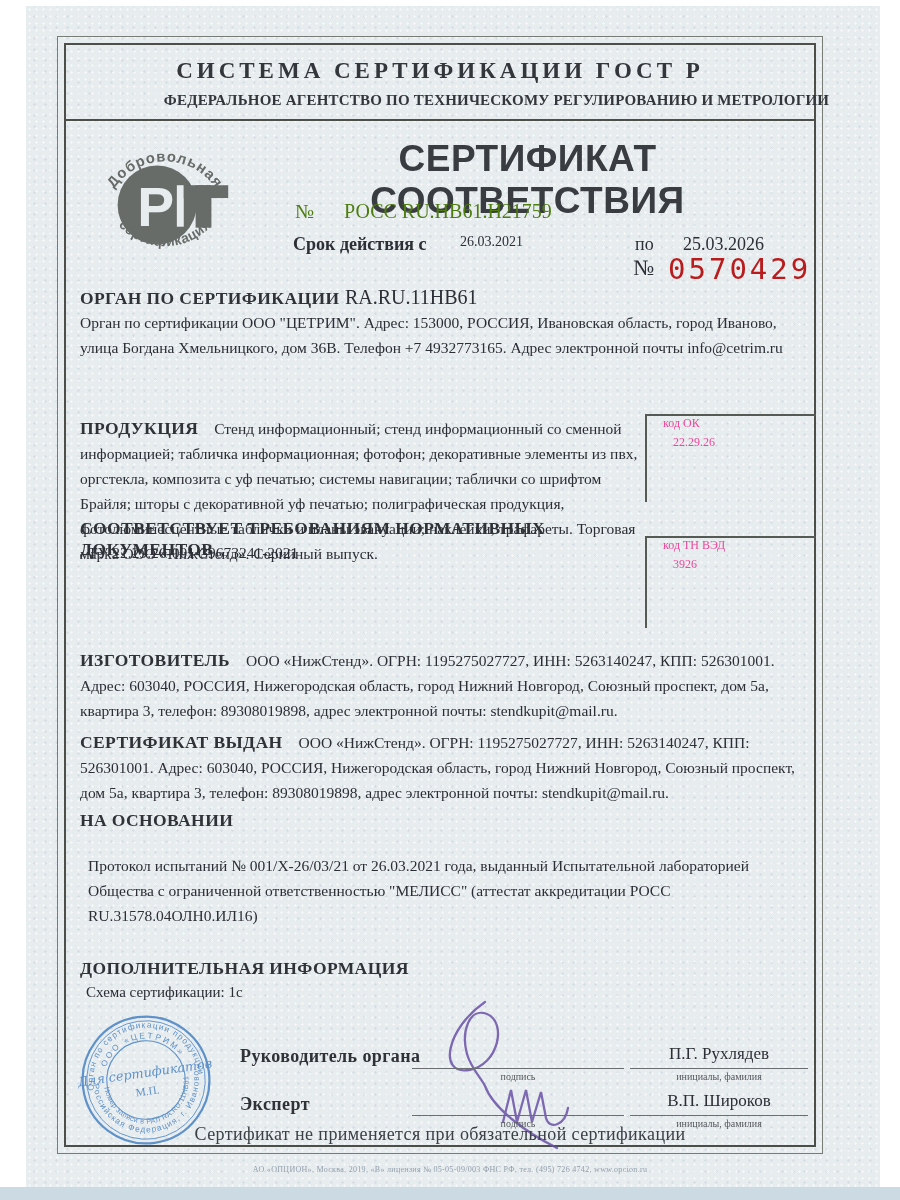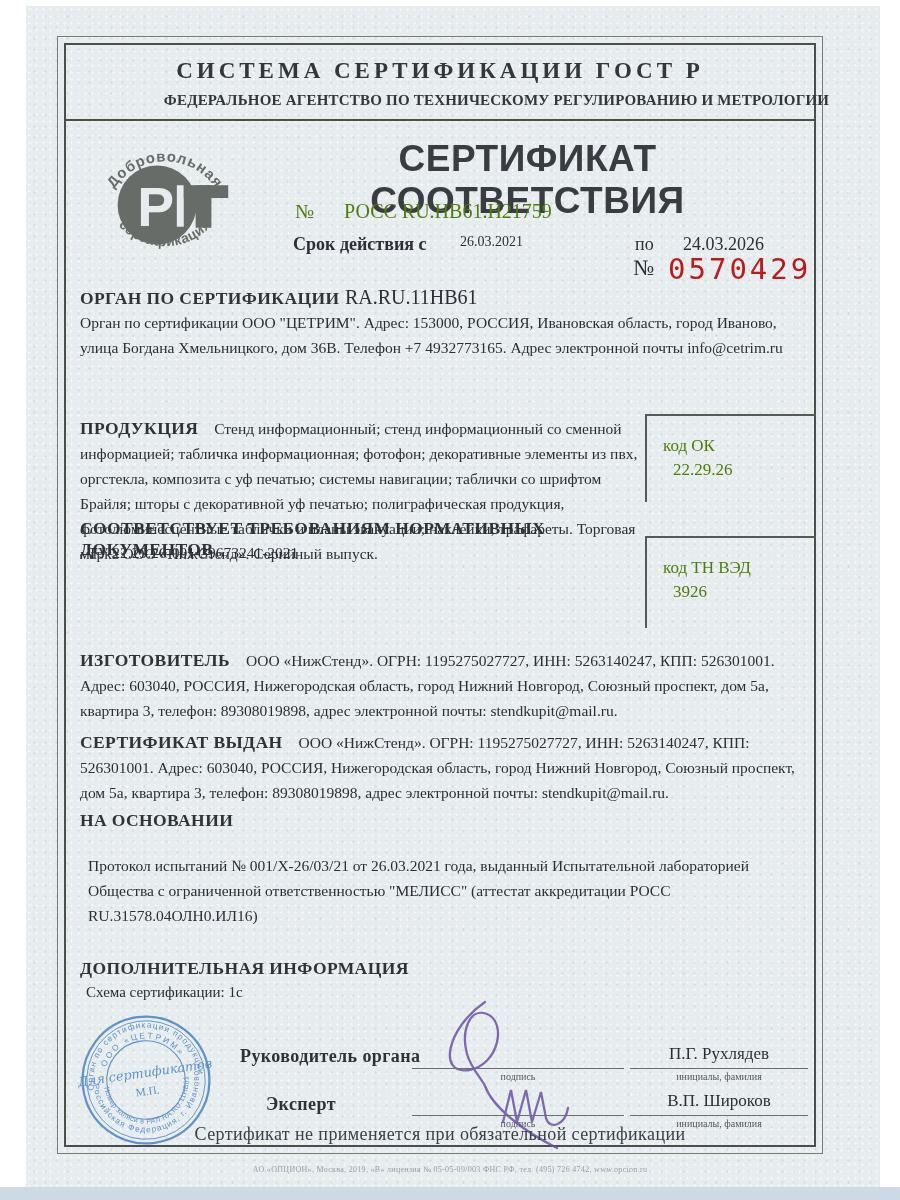--- a/index.html
+++ b/index.html
@@ -47,42 +47,42 @@
   .sec-label { font-weight:bold; font-size:17.5px; color:#2f3237; letter-spacing:0.4px; }
   .body-text { font-size:15.5px; color:#2b2e34; line-height:25px; }
   .inline-label { margin-right:16px; }
 
   .organ-head { left:80px; top:288px; }
   .organ-code { left:345px; top:286px; font-size:20px; color:#2c2f35; }
   .organ-text { left:80px; top:310px; width:722px; }
 
   .product-block { left:80px; top:416px; width:565px; }
   .code-box { border-top:2px solid #565a54; border-left:2px solid #565a54;
-              padding:20px 0 0 16px; font-size:17px; color:#4d7c0f; }
+              padding:0 0 0 16px; font-size:12px; color:#ec4899; }
   .code-box .code-value { padding-left:10px; padding-top:4px; }
   .code-box-ok  { left:645px; top:414px; width:171px; height:88px; }
   .code-box-tn  { left:645px; top:536px; width:171px; height:92px; }
 
   .compliance-head { left:80px; top:518px; width:600px; }
   .compliance-text { left:88px; top:540px; width:560px; }
 
   .manufacturer-block { left:80px; top:648px; width:742px; }
   .issued-block { left:80px; top:730px; width:742px; }
 
   .basis-head { left:80px; top:810px; }
   .basis-text { left:88px; top:833px; width:722px;margin-top:20px; }
 
   .addinfo-head { left:80px; top:958px; }
   .addinfo-text { left:86px; top:980px; width:600px; font-size:15px; }
 
   .stamp { left:63px; top:997px; width:166px; height:166px; transform:rotate(-8deg); opacity:0.88; }
   .sign-ink { left:385px; top:980px; width:250px; height:175px; }
 
   .sig-label-head { left:240px; top:1046px; }
-  .sig-label-expert { left:240px; top:1094px;margin-left:26px; }
+  .sig-label-expert { left:240px; top:1094px; }
   .sig-line { height:0; border-top:1.5px solid #6b6e71; }
   .sig-line-1 { left:412px; top:1068px; width:212px; }
   .sig-line-2 { left:412px; top:1115px; width:212px; }
   .name-line-1 { left:630px; top:1068px; width:178px; }
   .name-line-2 { left:630px; top:1115px; width:178px; }
   .sig-caption { font-size:10px; color:#55585c; text-align:center; }
   .cap-sign-1 { left:412px; top:1071px; width:212px; }
   .cap-sign-2 { left:412px; top:1118px; width:212px; }
   .cap-name-1 { left:630px; top:1071px; width:178px; }
   .cap-name-2 { left:630px; top:1118px; width:178px; }
@@ -134,21 +134,21 @@
   <div class="abs doc-title">СЕРТИФИКАТ СООТВЕТСТВИЯ</div>
 
   <div class="abs reg-row">
     <span class="no-sign">№</span><span>РОСС RU.НВ61.Н21759</span>
   </div>
 
   <div class="abs validity-row">
     <span class="v-label">Срок действия  с</span>
     <span class="v-from">26.03.2021</span>
     <span class="v-po">по</span>
-    <span class="v-to">24.03.2026</span>
+    <span class="v-to">25.03.2026</span>
   </div>
 
   <div class="abs form-no">№</div>
   <div class="abs form-number" style="color:#b91c1c">0570429</div>
 
   <div class="abs organ-head sec-label">ОРГАН ПО СЕРТИФИКАЦИИ</div>
   <div class="abs organ-code">RA.RU.11НВ61</div>
   <p class="abs organ-text body-text">Орган по сертификации ООО "ЦЕТРИМ". Адрес: 153000, РОССИЯ, Ивановская область, город Иваново, улица Богдана Хмельницкого, дом 36В. Телефон +7 4932773165. Адрес электронной почты info@cetrim.ru</p>
 
   <p class="abs product-block body-text"><span class="sec-label inline-label">ПРОДУКЦИЯ</span><span>Стенд информационный; стенд информационный со сменной информацией; табличка информационная; фотофон; декоративные элементы из пвх, оргстекла, композита с уф печатью; системы навигации; таблички со шрифтом Брайля; шторы с декоративной уф печатью; полиграфическая продукция, фотолюминесцентные таблички и планы эвакуации; наклейки; трафареты. Торговая марка ООО «НижСтенд». Серийный выпуск.</span></p>

